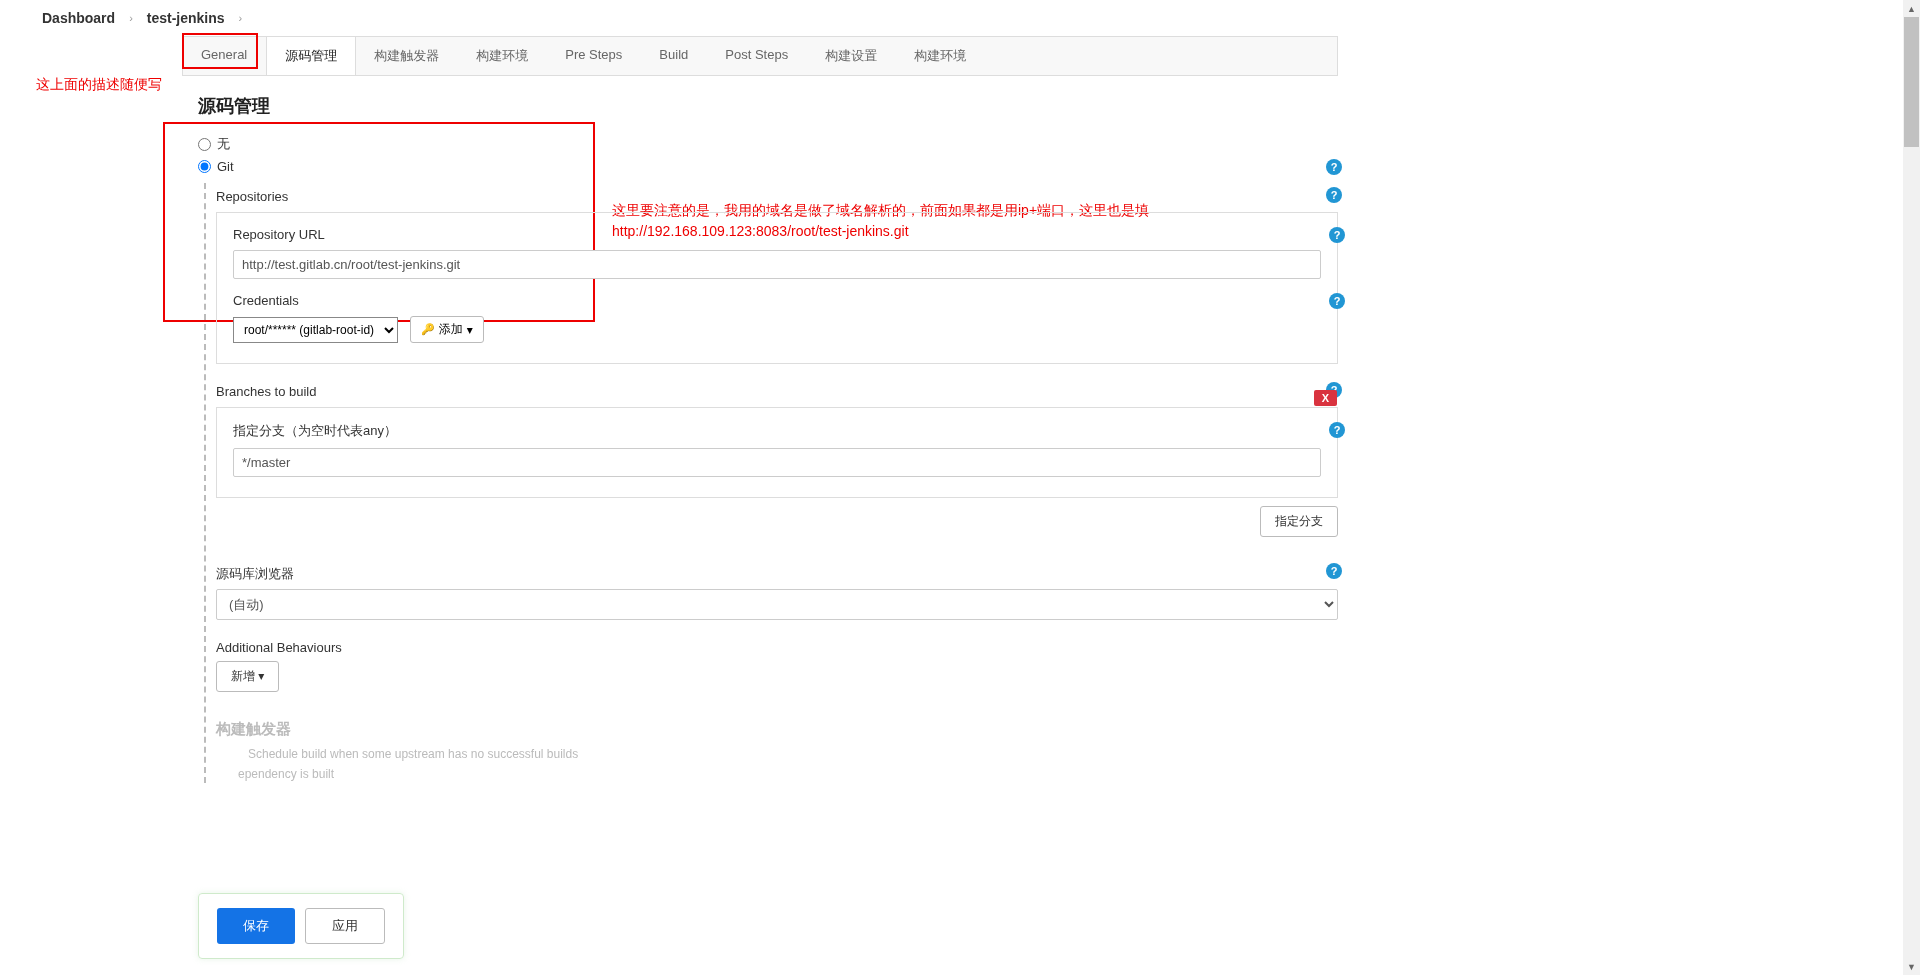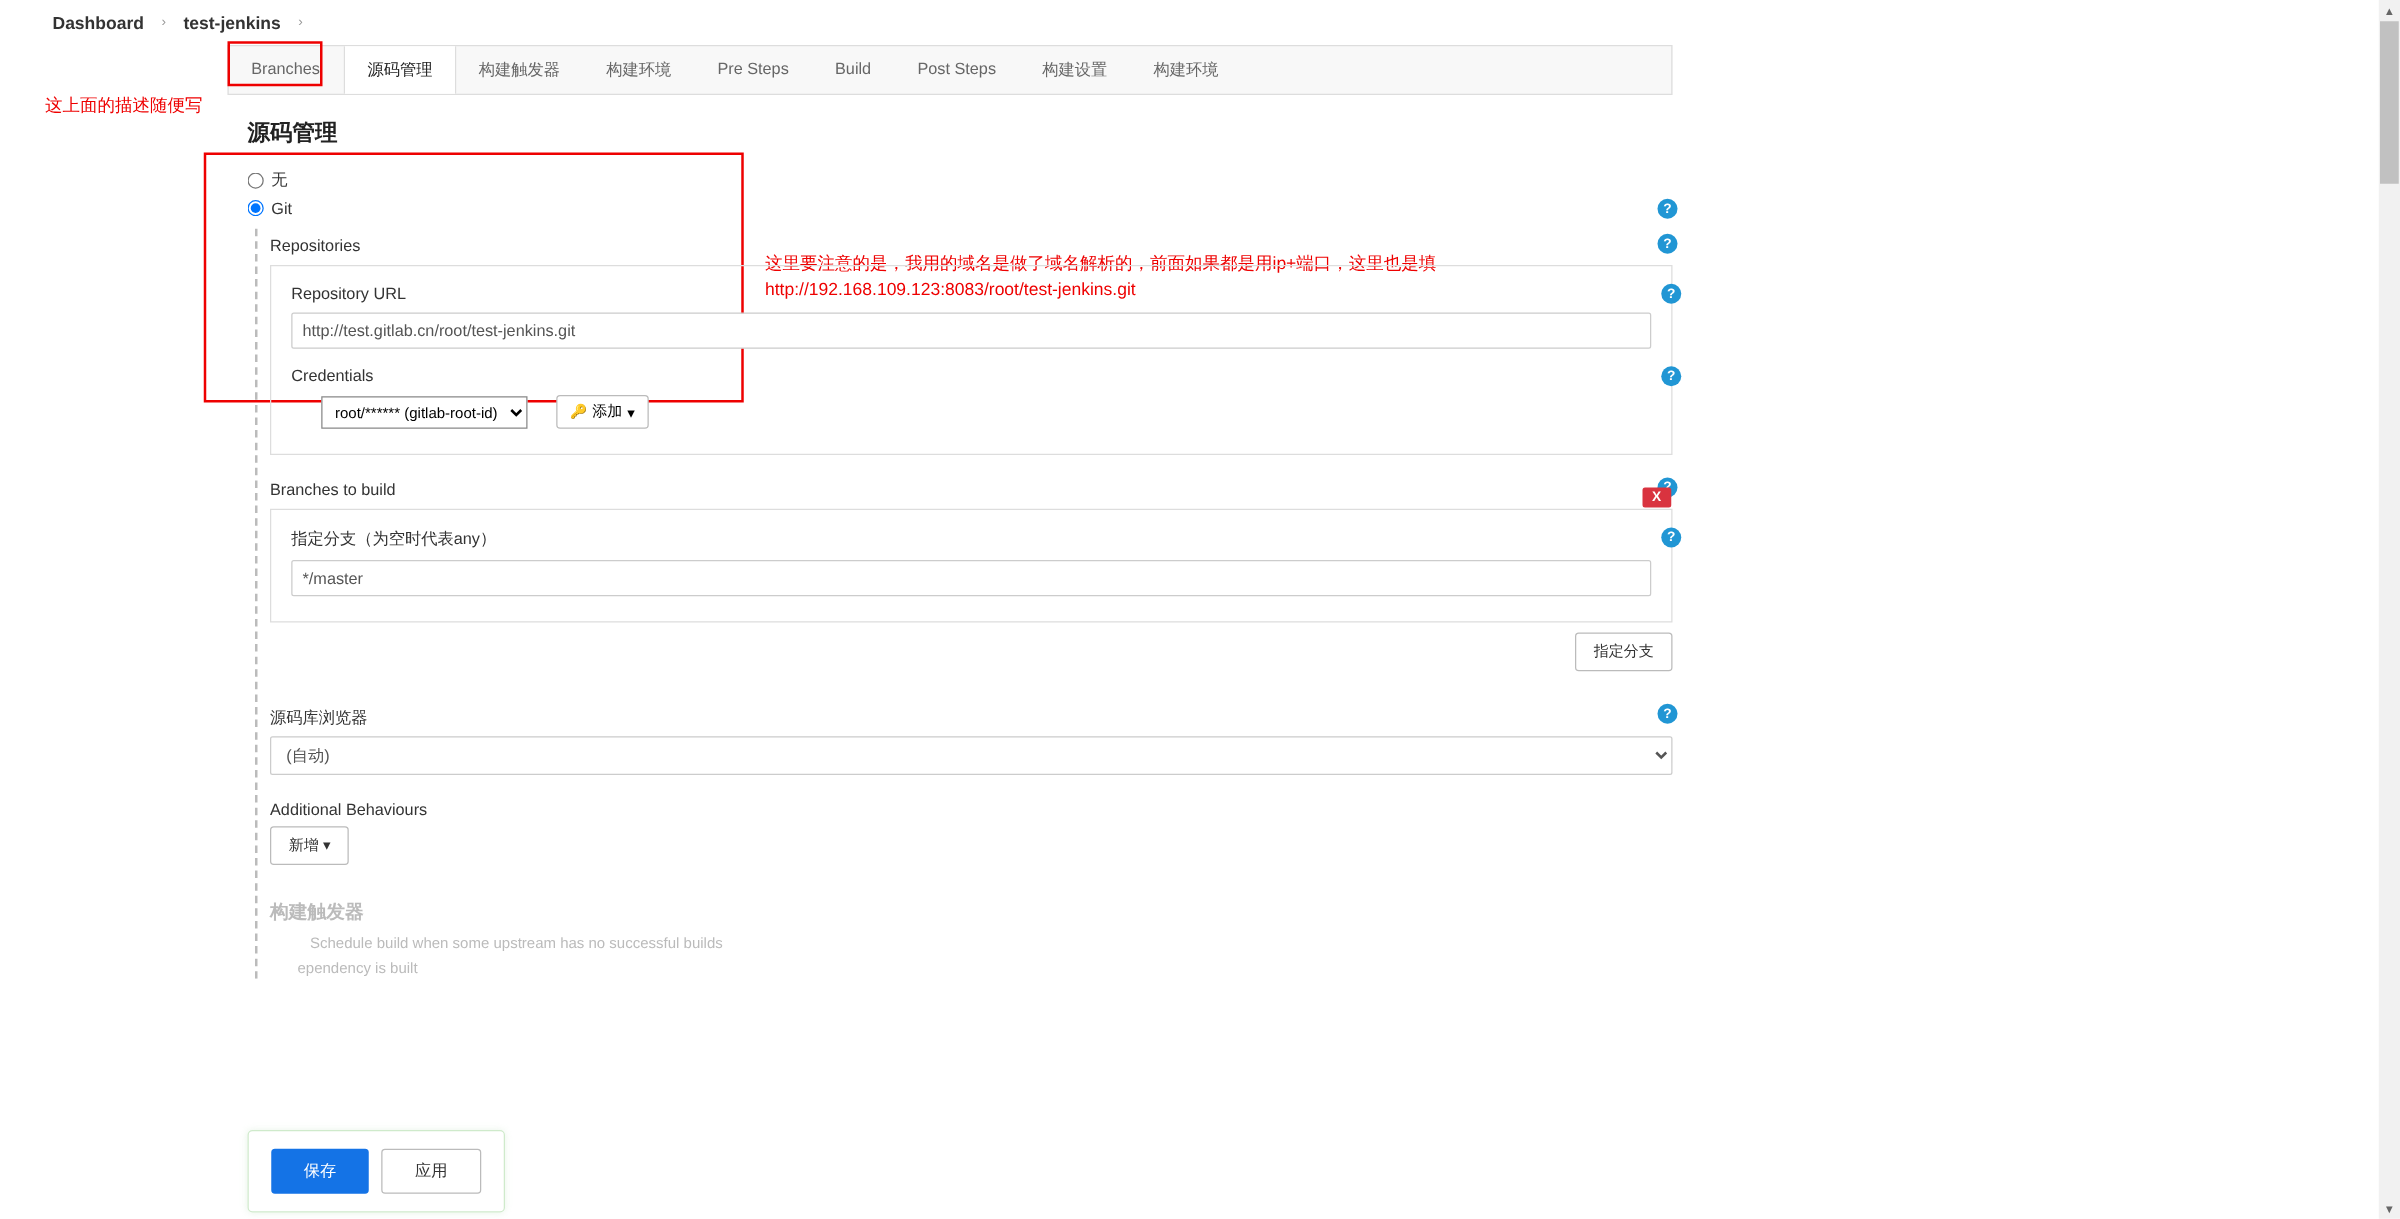--- a/index.html
+++ b/index.html
@@ -16,33 +16,33 @@
 .main { margin-left: 198px; width: 1140px; position: relative; }
 .annotation1 { position: absolute; left: 36px; top: 76px; color: #ee0000; font-size: 14px; }
 .section-title { font-size: 18px; font-weight: 600; padding: 18px 0 14px 0; color: #222; }
 .radio-row { display: flex; align-items: center; gap: 6px; padding: 3px 0; font-size: 13px; color: #333; }
 .radio-row input { margin: 0; }
 .dashed-box { border-left: 2px dashed #bbb; margin-left: 6px; padding-left: 10px; margin-top: 6px; }
 .subhead { font-size: 13px; font-weight: 500; color: #333; padding: 6px 0; }
 .repo-block { border: 1px solid #ddd; padding: 14px 16px 20px 16px; margin-top: 2px; position: relative; }
 .field-label { font-size: 13px; color: #333; font-weight: 500; padding-bottom: 8px; }
 .text-input { width: 100%; border: 1px solid #ccc; padding: 6px 8px; font-size: 13px; color: #555; border-radius: 2px; }
-.cred-row { display: flex; gap: 23px; align-items: center; margin-left: 24px; }
+.cred-row { display: flex; gap: 12px; align-items: center; }
 .cred-select { border: 1px solid #888; padding: 4px 6px; font-size: 12px; background: #fff; min-width: 155px; }
 .cred-add { border: 1px solid #bbb; padding: 4px 10px; font-size: 12px; background: #fff; display: flex; align-items: center; gap: 4px; border-radius: 3px; cursor: pointer; }
 .key-icon { color: #d4a017; font-size: 11px; }
 .help-icon { position: absolute; right: 0; width: 16px; height: 16px; border-radius: 50%; background: #2196d4; color: #fff; font-size: 11px; font-weight: bold; display: flex; align-items: center; justify-content: center; cursor: pointer; }
 .btn-outline { border: 1px solid #bbb; background: #fff; padding: 6px 14px; font-size: 12px; border-radius: 3px; cursor: pointer; color: #333; }
 .right-btns { display: flex; justify-content: flex-end; gap: 6px; padding: 8px 0; flex-direction: column; align-items: flex-end; }
 .branch-row { position: relative; }
 .del-x { position: absolute; right: 0; top: -18px; background: #d9333f; color: #fff; font-size: 11px; font-weight: bold; padding: 2px 8px; border-radius: 2px; cursor: pointer; }
 .full-select { width: 100%; border: 1px solid #ccc; padding: 6px 8px; font-size: 13px; color: #555; background: #fff; border-radius: 2px; }
 .trigger-section { font-size: 15px; font-weight: 600; color: #bbb; padding: 14px 0 4px 0; }
 .trigger-item { color: #bbb; font-size: 12px; padding: 4px 0 2px 22px; }
-.floating-actions { position: fixed; left: 198px; bottom: 5px; background: rgba(255,255,255,0.7); border: 1px solid #cfeacb; border-radius: 4px; padding: 14px 18px; display: flex; gap: 10px; box-shadow: 0 0 6px rgba(180,220,180,0.3); }
+.floating-actions { position: fixed; left: 198px; bottom: 16px; background: rgba(255,255,255,0.7); border: 1px solid #cfeacb; border-radius: 4px; padding: 14px 18px; display: flex; gap: 10px; box-shadow: 0 0 6px rgba(180,220,180,0.3); }
 .btn-primary { background: #1473e6; color: #fff; border: none; padding: 8px 26px; font-size: 13px; font-weight: 500; border-radius: 3px; cursor: pointer; }
 .btn-secondary { background: #fff; color: #333; border: 1px solid #bbb; padding: 8px 26px; font-size: 13px; border-radius: 3px; cursor: pointer; }
 .redbox-main { position: absolute; left: 163px; top: 122px; width: 432px; height: 200px; border: 2px solid #ee0000; pointer-events: none; }
 .annotation2 { position: absolute; left: 612px; top: 200px; color: #ee0000; font-size: 14px; line-height: 1.5; }
 .scrollbar { position: absolute; right: 0; top: 0; width: 17px; height: 975px; background: #f1f1f1; }
 .scrollbar-thumb { position: absolute; top: 0; left: 1px; width: 15px; height: 130px; background: #c1c1c1; border-radius: 0; }
 .scrollbar-arrow { position: absolute; width: 17px; height: 17px; display: flex; align-items: center; justify-content: center; font-size: 9px; color: #666; }
 .gap { height: 14px; }
 .rel { position: relative; }
 </style>
@@ -52,21 +52,21 @@
 <div class="page">
 
   <div class="breadcrumb">
     <a>Dashboard</a>
     <span class="chev">›</span>
     <a>test-jenkins</a>
     <span class="chev">›</span>
   </div>
 
   <div class="tabs">
-    <div class="tab">Branches</div>
+    <div class="tab">General</div>
     <div class="tab active">源码管理</div>
     <div class="tab">构建触发器</div>
     <div class="tab">构建环境</div>
     <div class="tab">Pre Steps</div>
     <div class="tab">Build</div>
     <div class="tab">Post Steps</div>
     <div class="tab">构建设置</div>
     <div class="tab">构建环境</div>
   </div>
 

